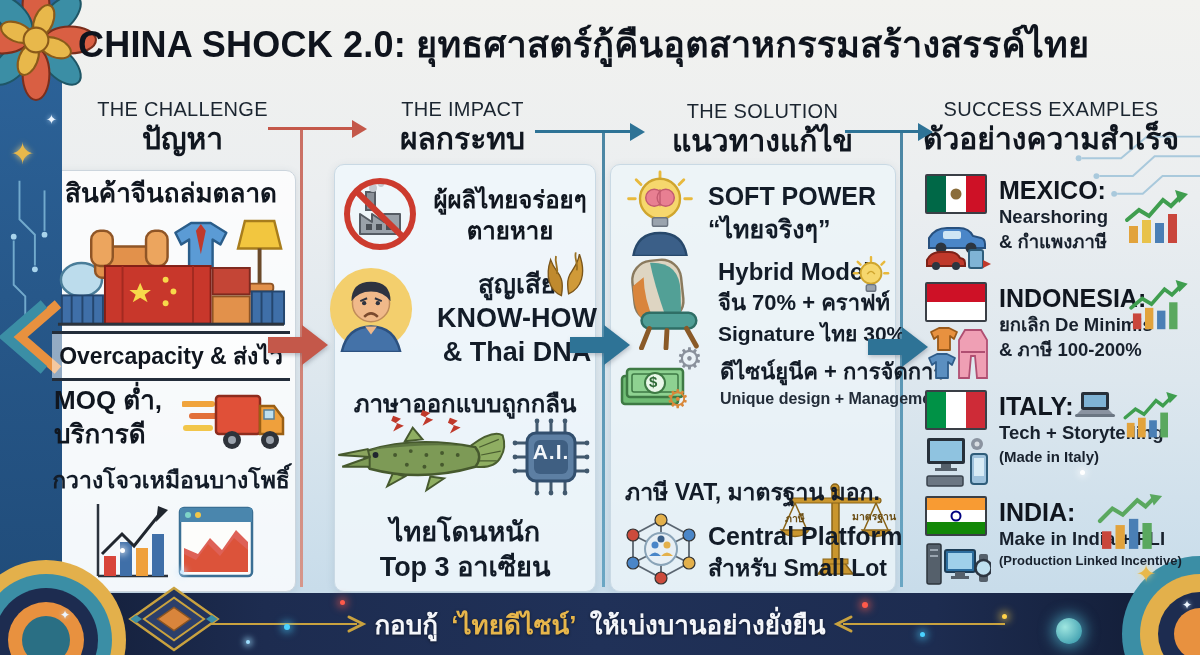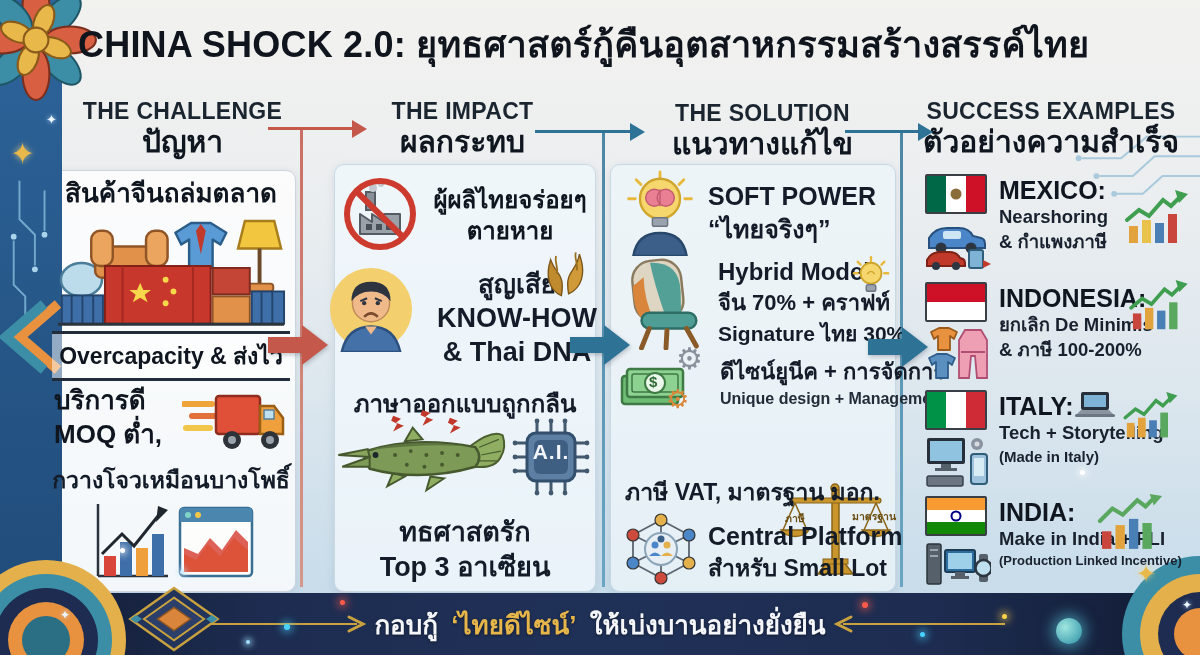--- a/index.html
+++ b/index.html
@@ -17,21 +17,21 @@
  background:linear-gradient(180deg,#2d659c 0%,#27588a 45%,#1f4a77 100%)}
 .sparkle{color:#e8b84b;text-shadow:0 0 6px rgba(255,220,120,.8);z-index:3}
 .sparkle.white{color:#eef6ff;text-shadow:0 0 5px rgba(200,230,255,.9)}
 
 
 .title{left:78px;top:16px;width:1104px;text-align:left;font-size:36px;font-weight:bold;
  color:#0f141d;white-space:nowrap;letter-spacing:.2px;z-index:3}
 
 
 .col-head{z-index:3;text-align:center;line-height:1.15}
-.col-head .en{font-size:23px;font-weight:bold;color:#1b2530;letter-spacing:.3px}
+.col-head .en{font-size:20px;font-weight:normal;color:#1b2530;letter-spacing:.3px}
 .col-head .th{font-size:30px;font-weight:bold;color:#10161f;margin-top:1px}
 
 
 .hline{height:3px;z-index:4}
 .hhead{width:0;height:0;border-top:9px solid transparent;border-bottom:9px solid transparent;z-index:4}
 .vline{width:3px;z-index:3;opacity:.85}
 .big-arrow{display:flex;align-items:center;z-index:5;filter:drop-shadow(1px 2px 2px rgba(30,40,60,.25))}
 .ba-tail{width:34px;height:16px}
 .ba-head{width:0;height:0;border-top:20px solid transparent;border-bottom:20px solid transparent;border-left-width:26px;border-left-style:solid}
 
@@ -211,22 +211,22 @@
         <circle cx="120" cy="86" r="3"></circle>
         <circle cx="112" cy="98" r="3"></circle>
       </g>
     <line x1="2" y1="119.5" x2="233" y2="119.5" stroke="#2b333d" stroke-width="3"></line>
   </svg>
 
   <div class="cap-box abs" style="left:52px;top:331px;width:238px;z-index:3">Overcapacity &amp; ส่งไว</div>
 
   <div class="row abs" style="left:54px;top:384px;width:238px">
     <div style="width:128px">
+      <div class="h1 nw">MOQ ต่ำ,</div>
       <div class="h1 nw">บริการดี</div>
-      <div class="h1 nw">MOQ ต่ำ,</div>
     </div>
     <svg width="105" height="64" viewBox="0 0 105 64" style="margin-top:6px">
       <g stroke-linecap="round">
         <line x1="2" y1="14" x2="30" y2="14" stroke="#f0a43c" stroke-width="6"></line>
         <line x1="10" y1="26" x2="34" y2="26" stroke="#e2703a" stroke-width="6"></line>
         <line x1="4" y1="38" x2="28" y2="38" stroke="#f2c64a" stroke-width="6"></line>
       </g>
       <rect x="34" y="6" width="44" height="38" rx="3" fill="#e05038" stroke="#8e2c1d" stroke-width="2.5"></rect>
       <path d="M78 16 L92 16 L101 28 L101 44 L78 44 Z" fill="#efa03c" stroke="#9a5f14" stroke-width="2.5"></path>
       <rect x="82" y="20" width="10" height="9" fill="#bfe0ef" stroke="#5a7f96" stroke-width="1.5"></rect>
@@ -360,21 +360,21 @@
           <circle cx="75" cy="39" r="2.4"></circle>
           <circle cx="75" cy="53" r="2.4"></circle>
       </g>
       <rect x="15" y="15" width="48" height="48" rx="9" fill="#5d7fa3" stroke="#324f6e" stroke-width="3"></rect>
       <rect x="22" y="22" width="34" height="34" rx="6" fill="#3f5f82"></rect>
     </svg>
     <span class="ai">A.I.</span>
   </div>
 
   <div class="abs ctr" style="left:338px;top:514px;width:254px;z-index:3">
-    <div class="b" style="font-size:27px;line-height:1.35">ทธศาสตรัก</div>
+    <div class="b" style="font-size:27px;line-height:1.35">ไทยโดนหนัก</div>
     <div class="b" style="font-size:27px;line-height:1.3">Top 3 อาเซียน</div>
   </div>
 
   <div class="row abs" style="left:620px;top:170px;gap:8px">
     <svg width="80" height="86" viewBox="0 0 84 90" style="flex:none">
       <g stroke="#e8b93c" stroke-width="3" stroke-linecap="round">
         <line x1="42" y1="2" x2="42" y2="8"></line>
           <line x1="17" y1="10" x2="22" y2="15"></line>
           <line x1="67" y1="10" x2="62" y2="15"></line>
         <line x1="9" y1="30" x2="16" y2="30"></line>

